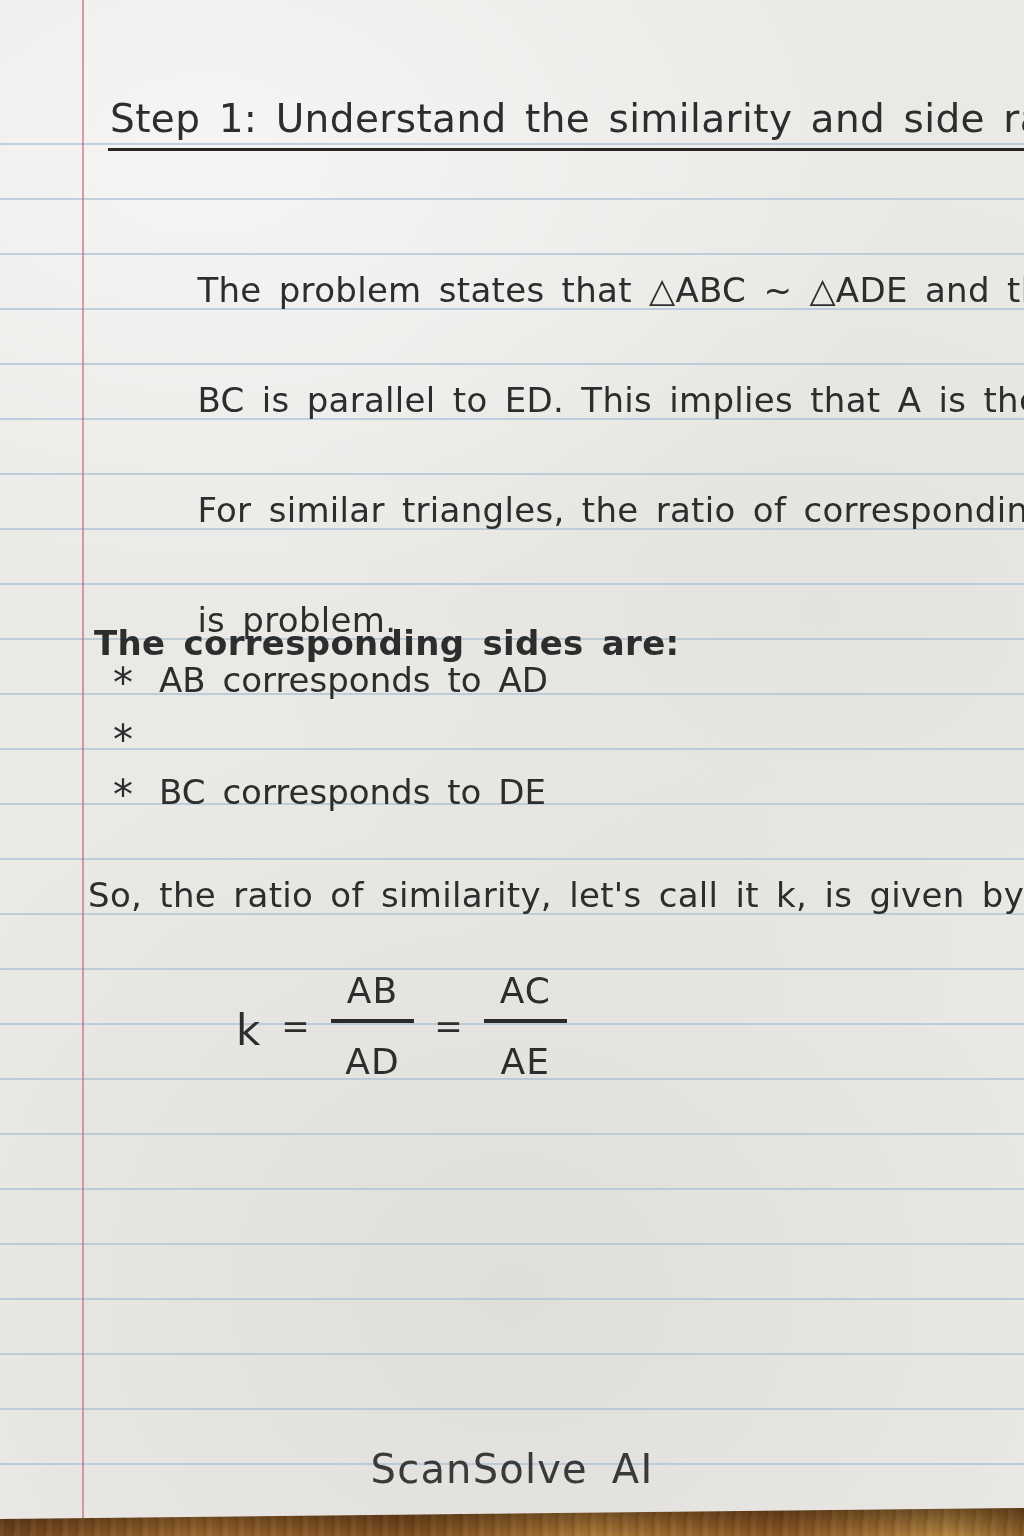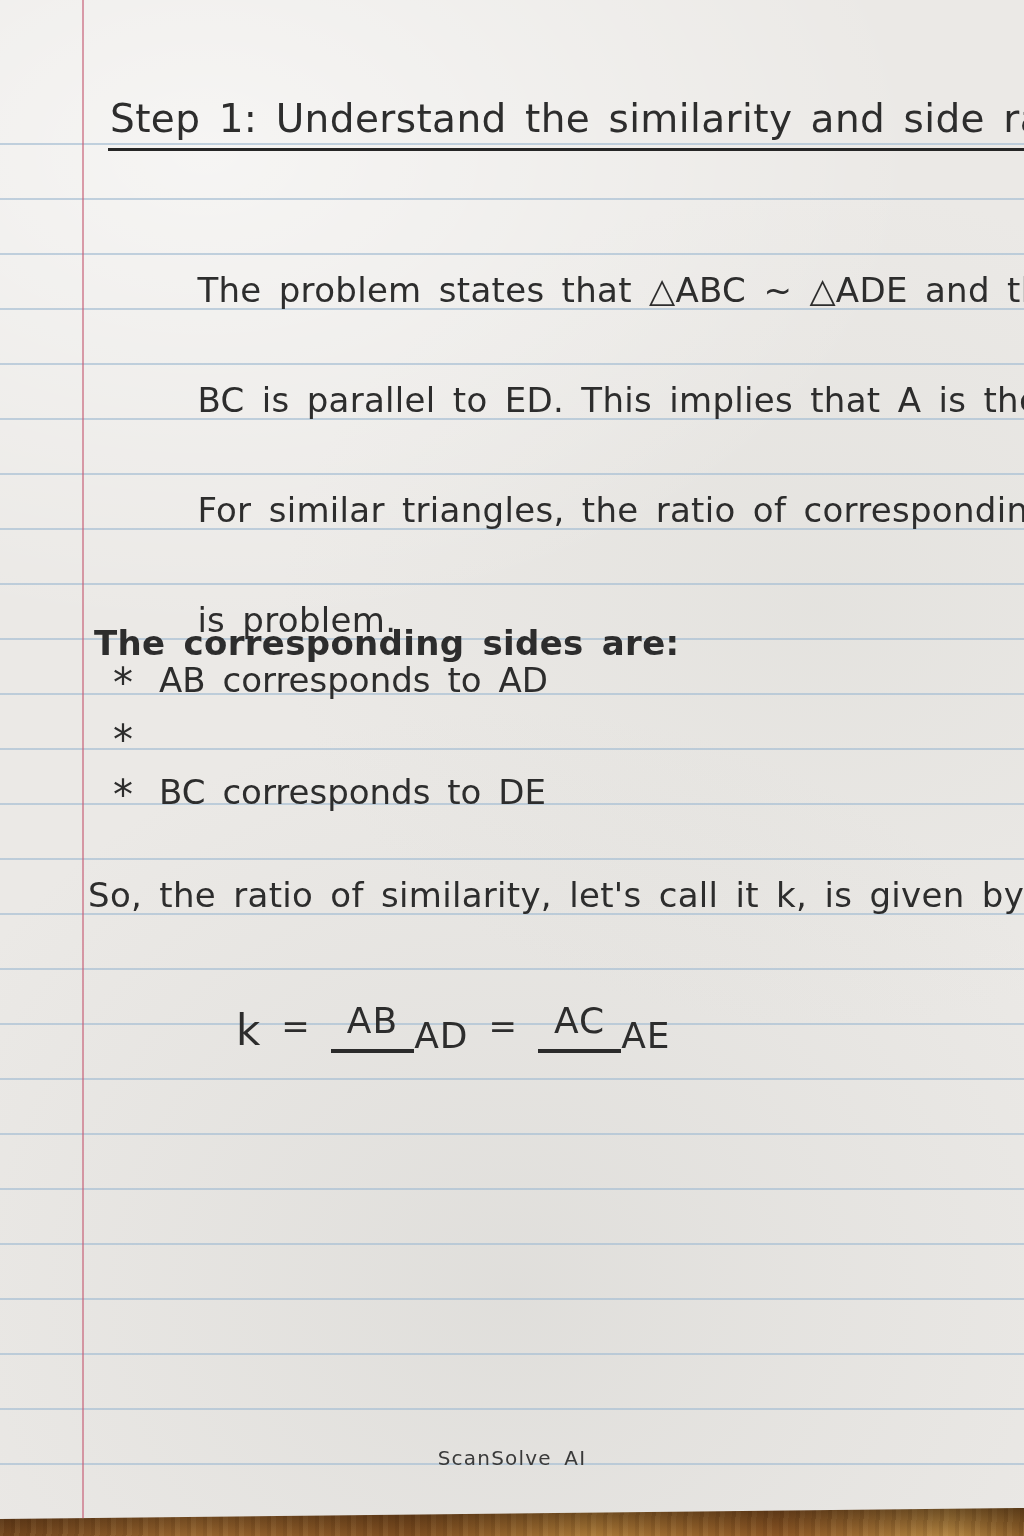--- a/index.html
+++ b/index.html
@@ -59,26 +59,26 @@
   .bullets{position:absolute;left:113px;top:651px;font-size:34px;line-height:55px;word-spacing:.18em;}
   .bullet-row{display:flex;align-items:baseline;gap:26px;}
   .star{display:inline-block;font-size:40px;transform:translateY(5px);}
   .formula{
     position:absolute;left:236px;top:965px;height:122px;
     display:flex;align-items:center;gap:20px;
     font-size:36px;color:var(--ink);letter-spacing:1px;
   }
   .formula .k{font-size:42px;transform:translateY(4px);}
   .formula .eq{font-size:34px;}
-  .frac{display:inline-flex;flex-direction:row;align-items:center;}
+  .frac{display:inline-flex;flex-direction:column;align-items:center;}
   .frac .num{padding:0 16px 8px;border-bottom:4px solid #2b2b2b;}
   .frac .den{padding-top:18px;}
   .footer{
     position:absolute;left:0;top:1446px;width:1024px;
-    text-align:center;font-size:20px;letter-spacing:1.2px;word-spacing:.25em;
+    text-align:center;font-size:40px;letter-spacing:1.2px;word-spacing:.25em;
     color:#3a3a3a;
   }
 </style>
 </head>
 <body>
 
 <div class="scene">
   <div class="desk-shadow"></div>
 
   <div class="paper">

